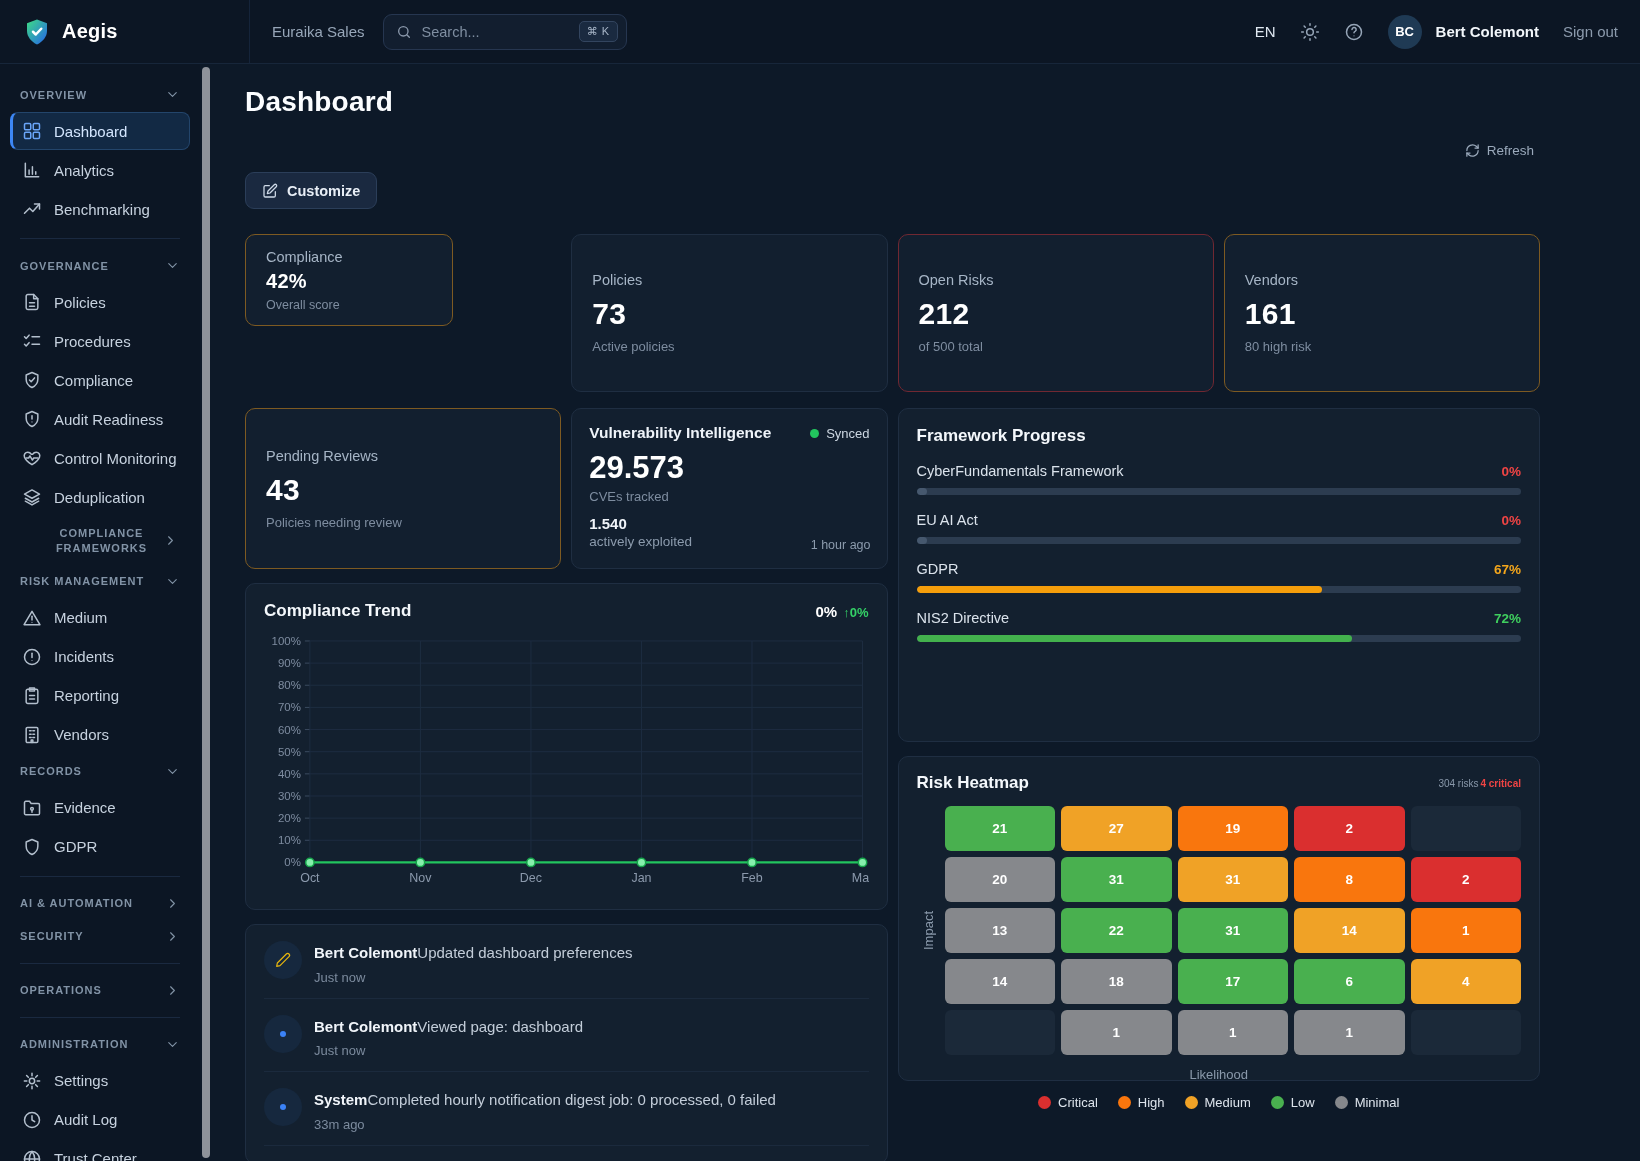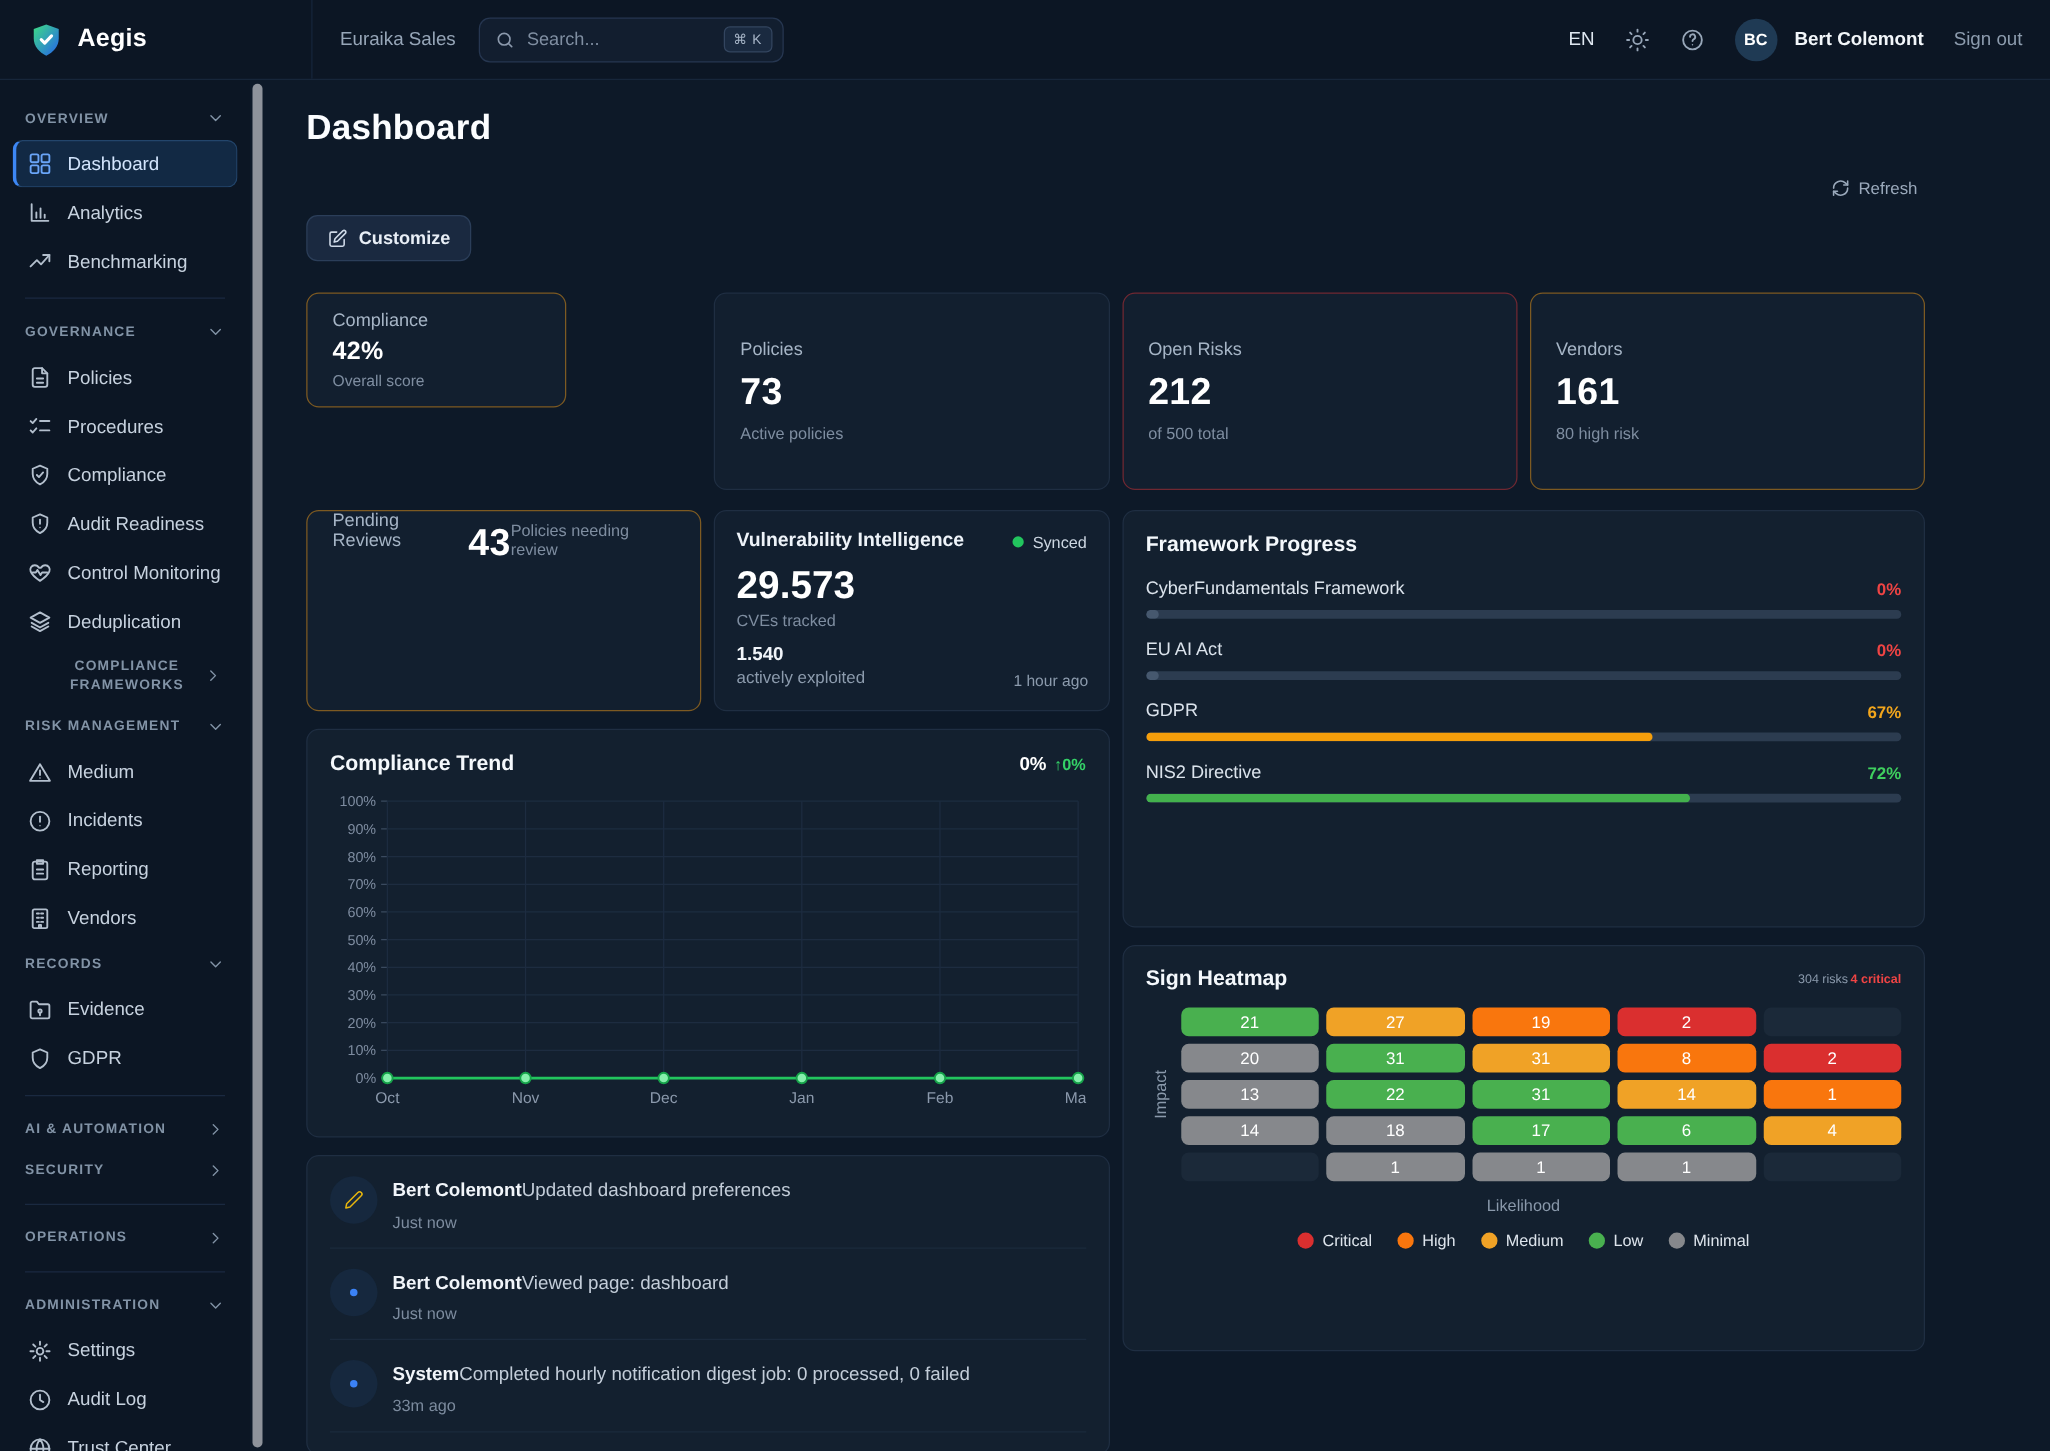--- a/index.html
+++ b/index.html
@@ -80,21 +80,21 @@
   .acc-red{border-color:#702832}
 
   .cols{display:grid;grid-template-columns:1fr 1fr;gap:10px;margin-top:16px}
   .col{display:flex;flex-direction:column;gap:14px;min-width:0}
   .duo{display:grid;grid-template-columns:1fr 1fr;gap:10px}
   .panel{background:#13202f;border:1px solid #1f2e42;border-radius:10px}
   .panel-head{display:flex;justify-content:space-between;align-items:center}
   .panel-title{font-size:17px;font-weight:700;color:#f4f8fc}
 
   .card-pending{height:161px;background:#121f2f;border-color:#7d5a22;display:flex;
-    justify-content:center;padding:0 20px;cursor:pointer}
+    flex-direction:column;justify-content:center;padding:0 20px;cursor:pointer}
   .card-vuln{height:161px;background:#121f2f;padding:15px 17px;position:relative;cursor:pointer}
   .vuln-title{font-size:15.5px;font-weight:600;color:#eef3f9}
   .sync{display:flex;align-items:center;gap:7px;font-size:13px;color:#cdd7e2}
   .sync-dot{width:9px;height:9px;border-radius:50%;background:#22c55e}
   .vuln-value{font-size:31px;font-weight:700;color:#fff;margin-top:8px}
   .vuln-sub{font-size:13px;color:#7e8da0;margin-top:3px}
   .vuln-sec{font-size:15px;font-weight:700;color:#f0f4f9;margin-top:11px}
   .vuln-sec-sub{font-size:13.5px;color:#8c9bad;margin-top:2px}
   .vuln-time{position:absolute;right:16px;bottom:16px;font-size:12.5px;color:#8c9bad}
 
@@ -118,22 +118,22 @@
   .fw-fill.green{background:#43b14d}
 
   .panel-heat{height:325px;padding:16px 18px}
   .heat-meta{display:flex;align-items:center;gap:2px;font-size:10px}
   .heat-total{color:#8a99ab}
   .heat-crit{color:#ef4444;font-weight:700}
   .heat-body{display:flex;margin-top:13px;gap:4px}
   .impact{width:24px;display:flex;align-items:center;justify-content:center;color:#8a99ab;font-size:13px}
   .impact span{writing-mode:vertical-rl;transform:rotate(180deg)}
   .heat-grid{flex:1;display:grid;grid-template-columns:repeat(5,1fr);gap:6px}
-  .hm-cell{height:23px;border-radius:6px;display:flex;align-items:center;justify-content:center;
-    font-size:13.5px;font-weight:400;color:#fff;cursor:pointer}
+  .hm-cell{height:45px;border-radius:6px;display:flex;align-items:center;justify-content:center;
+    font-size:13.5px;font-weight:700;color:#fff;cursor:pointer}
   .hm-critical{background:#da2f2f}.hm-high{background:#f9760d}.hm-medium{background:#f0a226}
   .hm-low{background:#49b04f}.hm-minimal{background:#86888c}
   .hm-empty{background:#1b2939;cursor:default}
   .likelihood{text-align:center;color:#8a99ab;font-size:13px;margin-top:12px}
   .legend{display:flex;justify-content:center;gap:20px;margin-top:13px}
   .lg-item{display:flex;align-items:center;gap:7px;font-size:13px;color:#dde4ec}
   .lg-dot{width:13px;height:13px;border-radius:50%}
 
   .panel-activity{height:240px;padding:0 18px;overflow:hidden}
   .act-item{display:flex;gap:12px;padding:16px 0 13px;border-bottom:1px solid #1b2a3d;
@@ -673,21 +673,21 @@
               </div>
               <div class="fw-bar">
                 <div class="fw-fill green" style="width: 72%;"></div>
               </div>
             </div>
           </div>
       </div>
 
       <div class="panel panel-heat">
         <div class="panel-head">
-          <span class="panel-title">Sign Heatmap</span>
+          <span class="panel-title">Risk Heatmap</span>
           <span class="heat-meta">
             <span class="heat-total">304 risks</span>
             <span class="heat-crit">4 critical</span>
           </span>
         </div>
         <div class="heat-body">
           <div class="impact">
               <span>Impact</span>
             </div>
           <div class="heat-grid" id="heat-grid">

